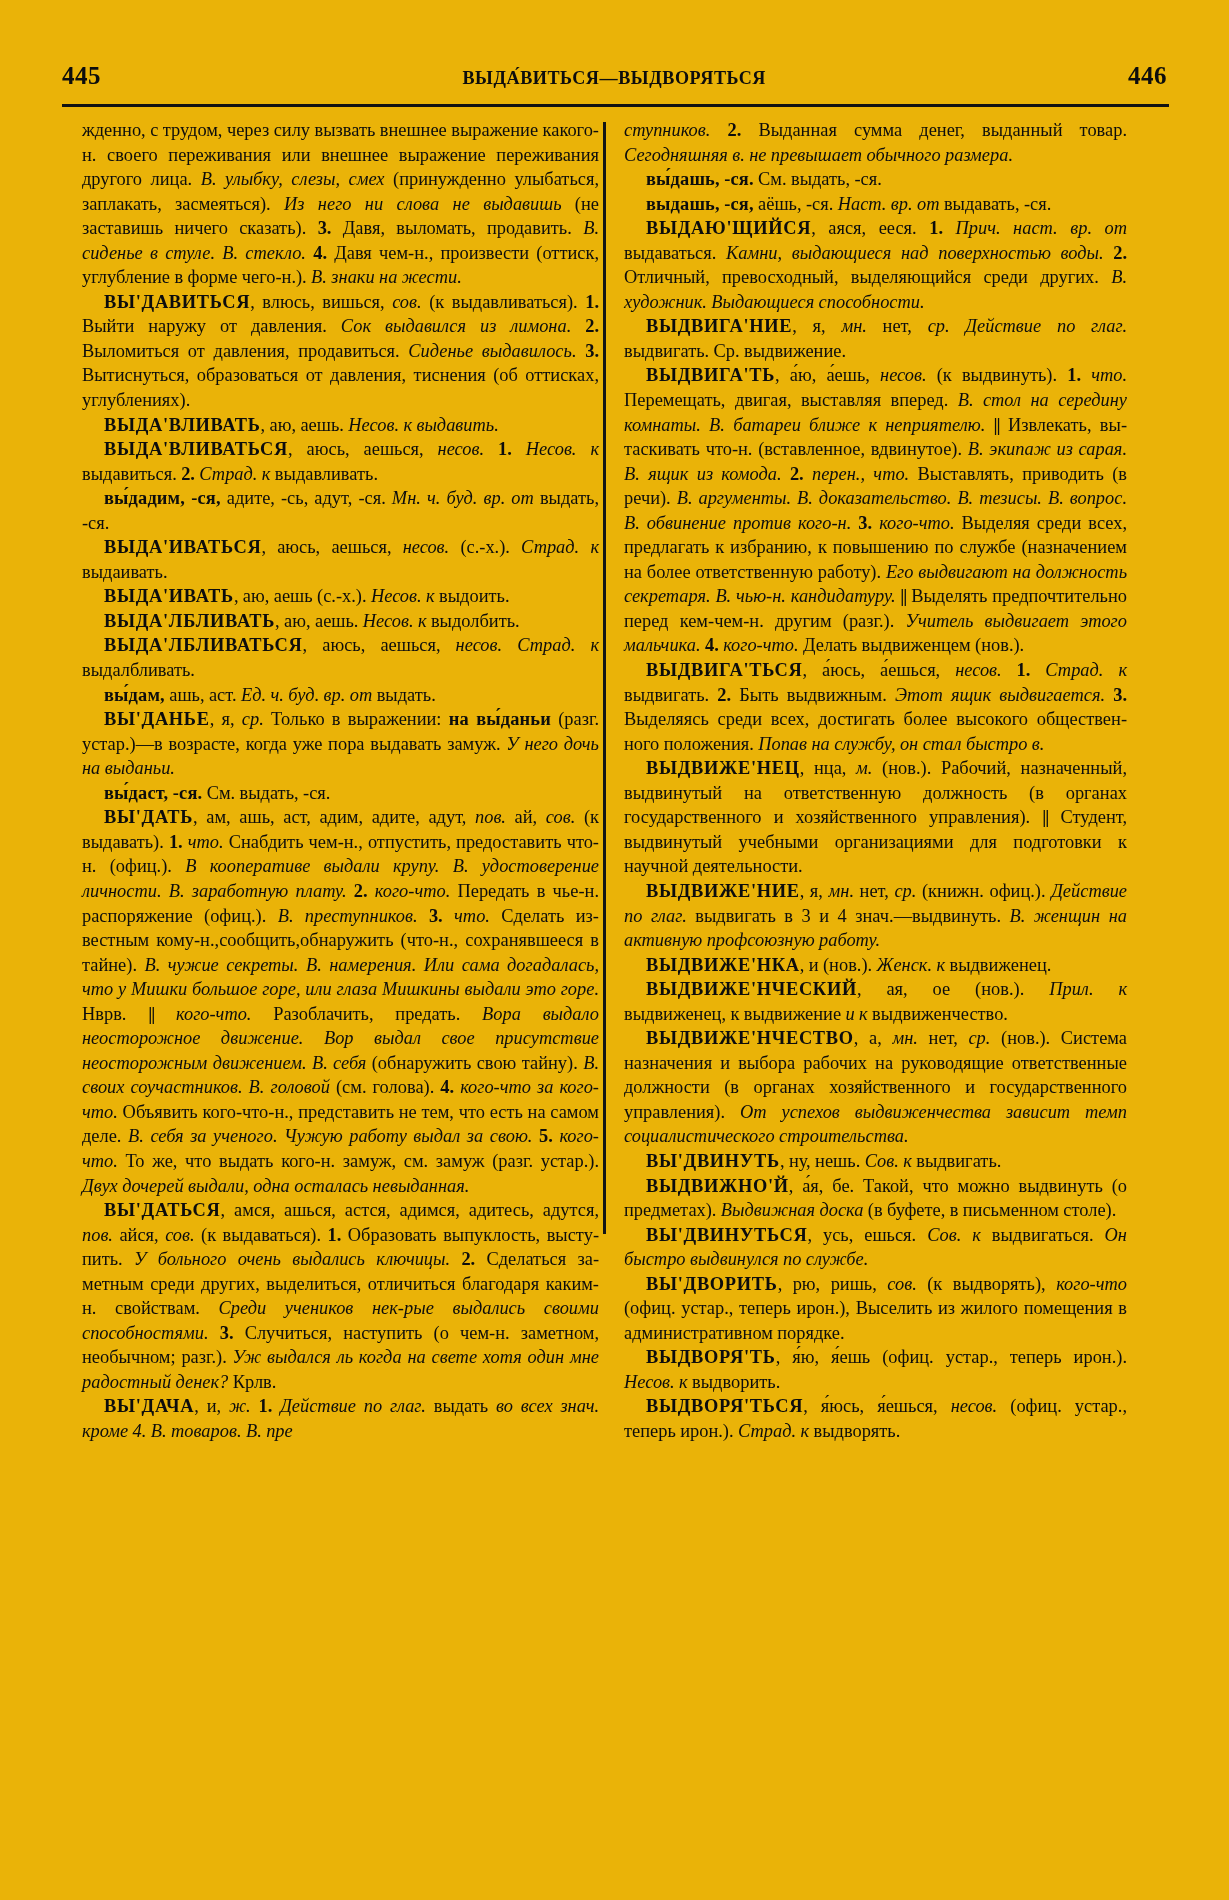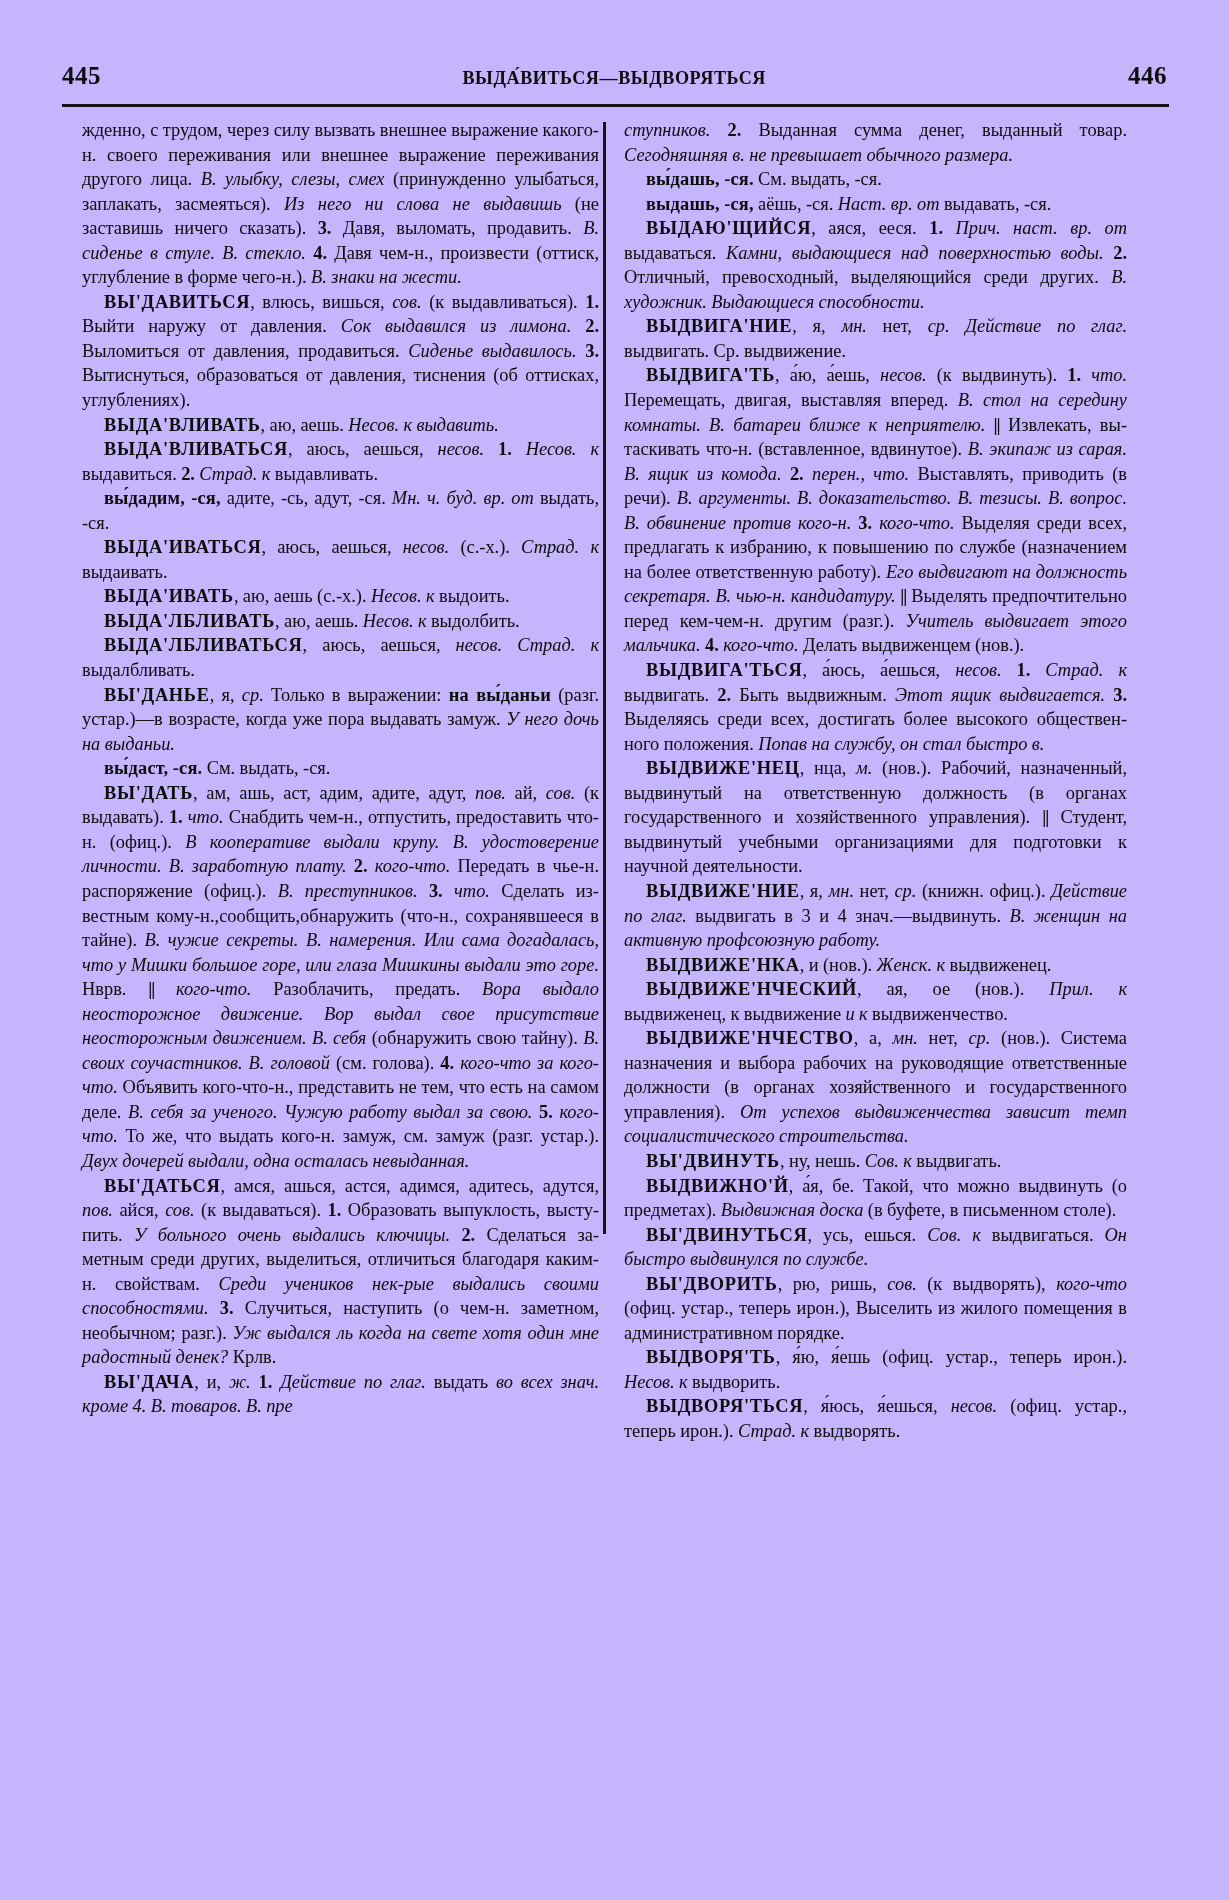--- a/index.html
+++ b/index.html
@@ -4,21 +4,21 @@
 <style>
   html, body {
     margin: 0;
     padding: 0;
     background: #ffffff;
   }
   .page {
     position: relative;
     width: 1229px;
     height: 1900px;
-    background: #c4b5fd;
+    background: #eab308;
     box-sizing: border-box;
     font-family: "Liberation Serif", "DejaVu Serif", serif;
     color: #0d0d0d;
     overflow: hidden;
   }
 
   
   .header {
     position: absolute;
     left: 62px;
@@ -115,20 +115,21 @@
     <div class="col col-left" id="col-left">
         <p class="entry cont">жденно, с трудом, через силу вызвать вне­шнее выражение какого-н. своего пережива­ния или внешнее выражение переживания другого лица. <span class="i">В. улыбку, слезы, смех</span> (прину­жденно улыбаться, заплакать, засмеяться). <span class="i">Из него ни слова не выдавишь</span> (не заставишь ни­чего сказать). <span class="b">3.</span> Давя, выломать, продавить. <span class="i">В. сиденье в стуле. В. стекло.</span> <span class="b">4.</span> Давя чем-н., произвести (оттиск, углубление в форме че­го-н.). <span class="i">В. знаки на жести.</span></p>
         <p class="entry indent"><span class="hw">ВЫ'ДАВИТЬСЯ</span>, влюсь, вишься, <span class="i">сов.</span> (к вы­давливаться). <span class="b">1.</span> Выйти наружу от давления. <span class="i">Сок выдавился из лимона.</span> <span class="b">2.</span> Выломиться от давления, продавиться. <span class="i">Сиденье выдавилось.</span> <span class="b">3.</span> Вытиснуться, образоваться от давления, тиснения (об оттисках, углублениях).</p>
         <p class="entry indent"><span class="hw">ВЫДА'ВЛИВАТЬ</span>, аю, аешь. <span class="i">Несов. к вы­давить.</span></p>
         <p class="entry indent"><span class="hw">ВЫДА'ВЛИВАТЬСЯ</span>, аюсь, аешься, <span class="i">несов.</span> <span class="b">1.</span> <span class="i">Несов. к</span> выдавиться. <span class="b">2.</span> <span class="i">Страд. к</span> выда­вливать.</p>
         <p class="entry indent"><span class="hwsm">вы́дадим, -ся,</span> адите, -сь, адут, -ся. <span class="i">Мн. ч. буд. вр. от</span> выдать, -ся.</p>
         <p class="entry indent"><span class="hw">ВЫДА'ИВАТЬСЯ</span>, аюсь, аешься, <span class="i">несов.</span> (с.-х.). <span class="i">Страд. к</span> выдаивать.</p>
         <p class="entry indent"><span class="hw">ВЫДА'ИВАТЬ</span>, аю, аешь (с.-х.). <span class="i">Несов. к</span> выдоить.</p>
         <p class="entry indent"><span class="hw">ВЫДА'ЛБЛИВАТЬ</span>, аю, аешь. <span class="i">Несов. к</span> вы­долбить.</p>
         <p class="entry indent"><span class="hw">ВЫДА'ЛБЛИВАТЬСЯ</span>, аюсь, аешься, <span class="i">не­сов. Страд. к</span> выдалбливать.</p>
+        <p class="entry indent"><span class="hwsm">вы́дам,</span> ашь, аст. <span class="i">Ед. ч. буд. вр. от</span> выдать.</p>
         <p class="entry indent"><span class="hw">ВЫ'ДАНЬЕ</span>, я, <span class="i">ср.</span> Только в выражении: <span class="hwsm">на вы́даньи</span> (разг. устар.)—в возрасте, когда уже пора выдавать замуж. <span class="i">У него дочь на вы­даньи.</span></p>
         <p class="entry indent"><span class="hwsm">вы́даст, -ся.</span> См. выдать, -ся.</p>
         <p class="entry indent"><span class="hw">ВЫ'ДАТЬ</span>, ам, ашь, аст, адим, адите, адут, <span class="i">пов.</span> ай, <span class="i">сов.</span> (к выдавать). <span class="b">1.</span> <span class="i">что.</span> Снаб­дить чем-н., отпустить, предоставить что-н. (офиц.). <span class="i">В кооперативе выдали крупу. В. удо­стоверение личности. В. заработную плату.</span> <span class="b">2.</span> <span class="i">кого-что.</span> Передать в чье-н. распоряжение (офиц.). <span class="i">В. преступников.</span> <span class="b">3.</span> <span class="i">что.</span> Сделать из­вестным кому-н.,сообщить,обнаружить (что-н., сохранявшееся в тайне). <span class="i">В. чужие секреты. В. намерения. Или сама догадалась, что у Мишки большое горе, или глаза Мишкины выдали это горе.</span> Нврв. <span class="par">||</span> <span class="i">кого-что.</span> Разоблачить, пре­дать. <span class="i">Вора выдало неосторожное движение. Вор выдал свое присутствие неосторожным движением. В. себя</span> (обнаружить свою тайну). <span class="i">В. своих соучастников. В. головой</span> (см. голова). <span class="b">4.</span> <span class="i">кого-что за кого-что.</span> Объявить кого-что-н., представить не тем, что есть на самом де­ле. <span class="i">В. себя за ученого. Чужую работу выдал за свою.</span> <span class="b">5.</span> <span class="i">кого-что.</span> То же, что выдать ко­го-н. замуж, см. замуж (разг. устар.). <span class="i">Двух дочерей выдали, одна осталась невыданная.</span></p>
         <p class="entry indent"><span class="hw">ВЫ'ДАТЬСЯ</span>, амся, ашься, астся, адимся, адитесь, адутся, <span class="i">пов.</span> айся, <span class="i">сов.</span> (к выда­ваться). <span class="b">1.</span> Образовать выпуклость, высту­пить. <span class="i">У больного очень выдались ключицы.</span> <span class="b">2.</span> Сделаться за­метным среди других, выделиться, отличить­ся благодаря каким-н. свойствам. <span class="i">Среди уче­ников нек-рые выдались своими способностями.</span> <span class="b">3.</span> Случиться, наступить (о чем-н. заметном, необычном; разг.). <span class="i">Уж выдался ль когда на свете хотя один мне радостный денек?</span> Крлв.</p>
         <p class="entry indent"><span class="hw">ВЫ'ДАЧА</span>, и, <span class="i">ж.</span> <span class="b">1.</span> <span class="i">Действие по глаг.</span> вы­дать <span class="i">во всех знач. кроме 4. В. товаров. В. пре­</span></p>
       </div>
     <div class="divider"></div>
     <div class="col col-right" id="col-right">
         <p class="entry cont"><span class="i">ступников.</span> <span class="b">2.</span> Выданная сумма денег, выдан­ный товар. <span class="i">Сегодняшняя в. не превышает обычного размера.</span></p>
         <p class="entry indent"><span class="hwsm">вы́дашь, -ся.</span> См. выдать, -ся.</p>

